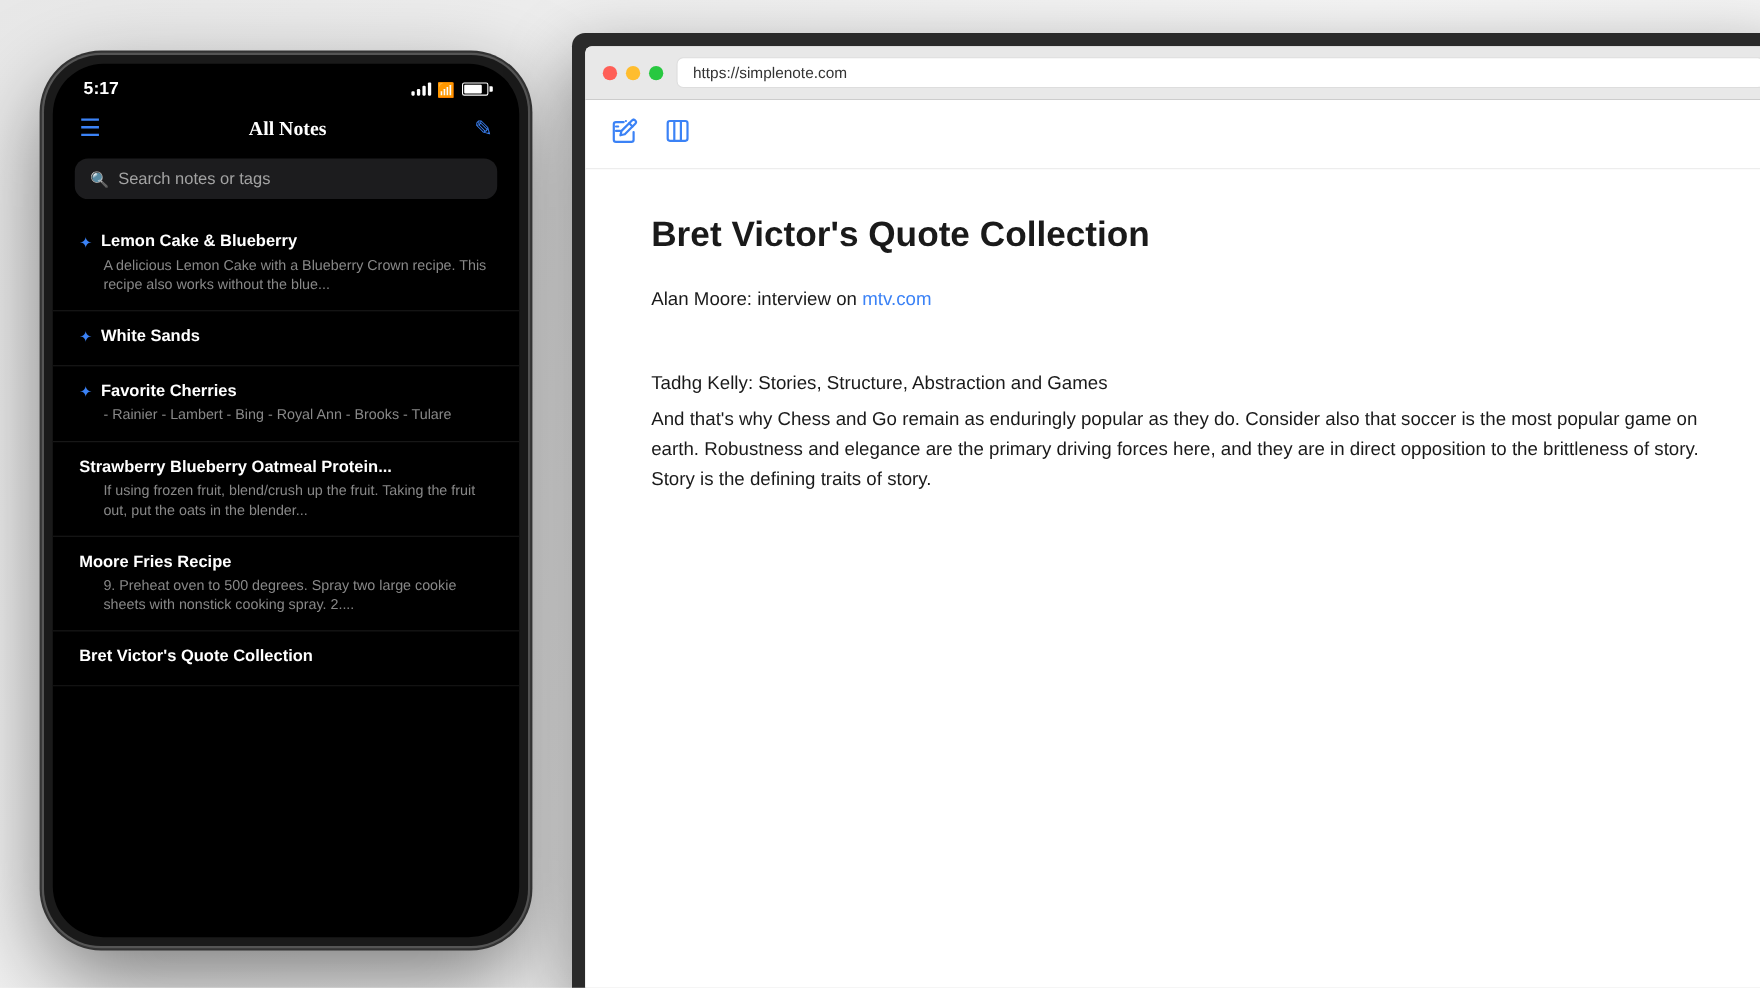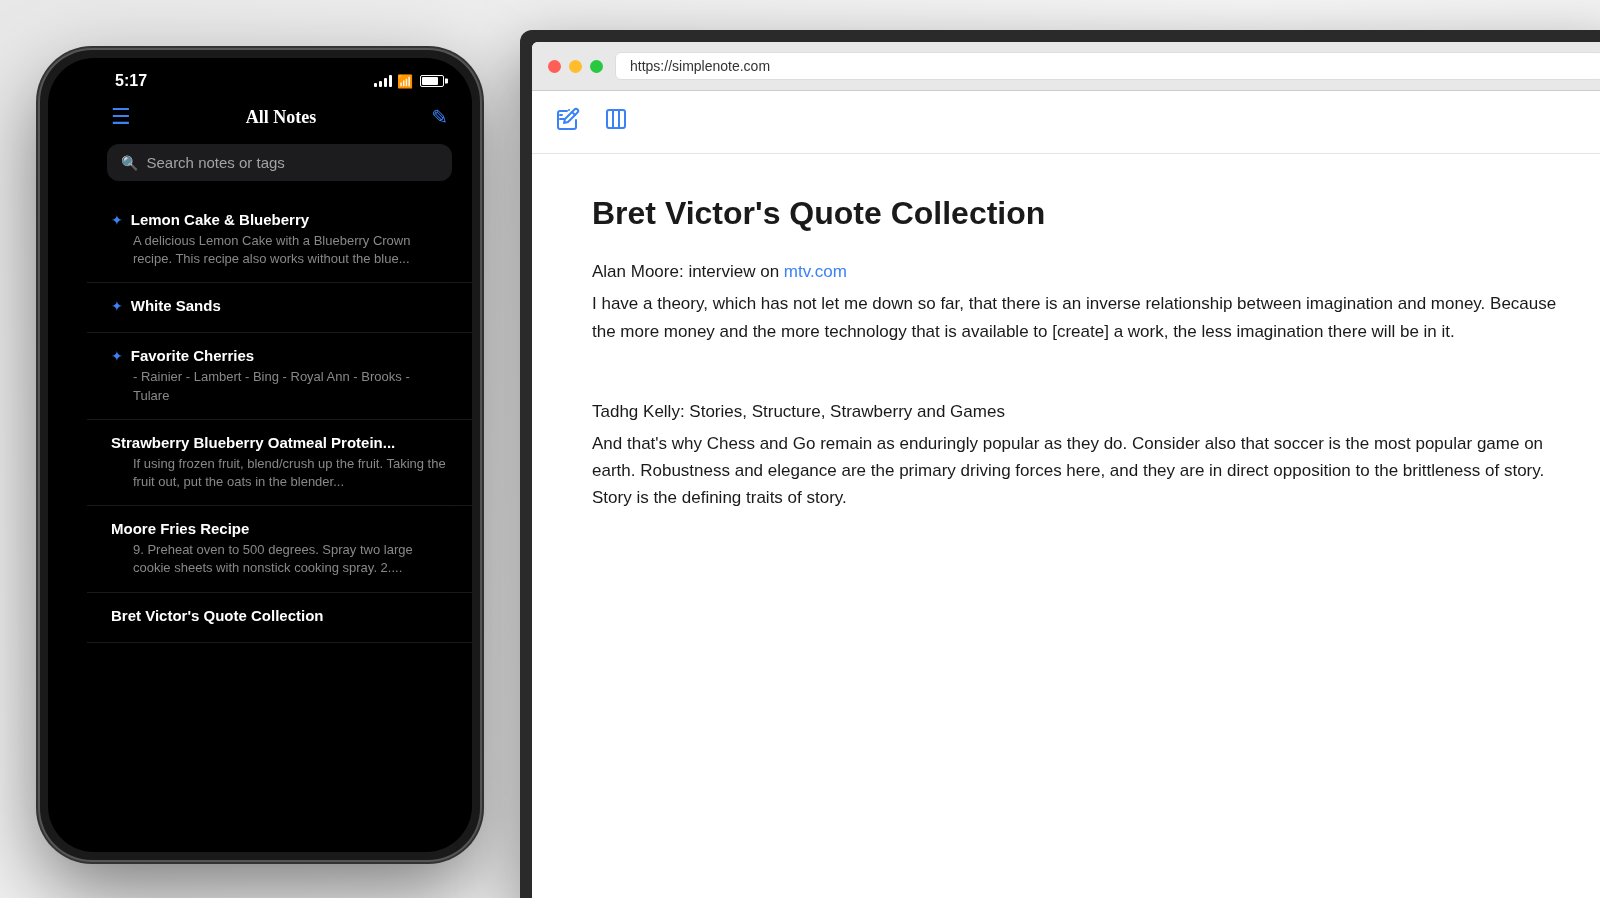--- a/index.html
+++ b/index.html
@@ -64,21 +64,20 @@
       background: #444;
       border-radius: 0 3px 3px 0;
     }
 
     .phone-screen {
       position: absolute;
       inset: 8px;
       background: #000;
       border-radius: 46px;
       overflow: hidden;
-      padding-left: 39px;
     }
 
     
     .status-bar {
       display: flex;
       justify-content: space-between;
       align-items: center;
       padding: 14px 28px 6px;
       color: white;
       font-size: 15px;
@@ -485,26 +484,25 @@
       </div>
 
       <div class="content-area">
 
         <h1 class="note-main-title">Bret Victor's Quote Collection</h1>
 
         <div class="quote-section">
           <p class="quote-author">
             <span>Alan Moore: interview on </span><a class="quote-link" href="#">mtv.com</a>
           </p>
-          <p class="quote-text">I have a theory, which has not let me down so far, that there is an inverse relationship between imagination and money. Because the more money and the more technology that is available to [create] a work, the less imagination there will be in it.</p>
         </div>
 
         <div class="divider"></div>
 
         <div class="quote-section">
-          <p class="quote-author">Tadhg Kelly: Stories, Structure, Strawberry and Games</p>
+          <p class="quote-author">Tadhg Kelly: Stories, Structure, Abstraction and Games</p>
           <p class="quote-text">And that's why Chess and Go remain as enduringly popular as they do. Consider also that soccer is the most popular game on earth. Robustness and elegance are the primary driving forces here, and they are in direct opposition to the brittleness of story. Story is the defining traits of story.</p>
         </div>
 
       </div>
     </div>
   </div>
 </div>
 
 </body></html>

